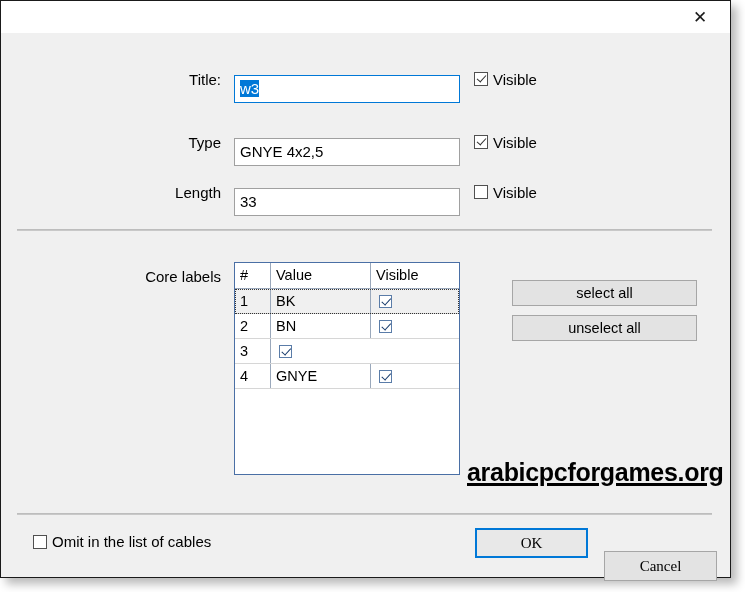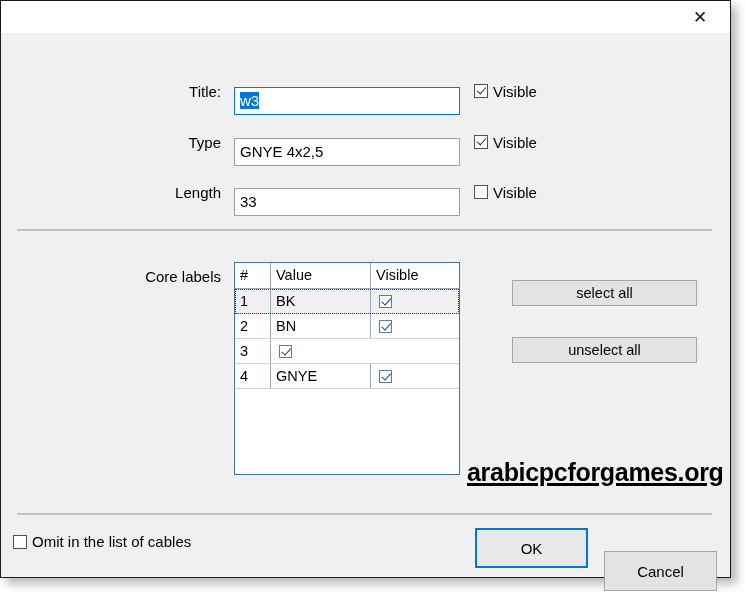--- a/index.html
+++ b/index.html
@@ -243,53 +243,54 @@
     color: #000000;
     text-decoration: underline;
     text-decoration-thickness: 3px;
     letter-spacing: -0.3px;
     white-space: nowrap;
   }
 
   
   .footer-chk {
     position: absolute;
-    left: 12px;
+    left: 32px;
     top: 500px;
   }
   .dlg-btn {
     position: absolute;
-    height: 40px;
+    height: 30px;
     box-sizing: border-box;
     background: #e3e3e3;
     border: 1px solid #a6a6a6;
     font-size: 15px;
     color: #000000;
     display: flex;
     align-items: center;
     justify-content: center;
     cursor: default;
+    font-family: Liberation Serif, serif;
   }
   .dlg-btn.default {
     border: 2px solid #0078d7;
     background: #e8e8e8;
   }
 </style>
 </head>
 <body>
 
 <div class="window">
 
   <div class="titlebar">
     <div class="close-btn">✕</div>
   </div>
 
   <div class="body-area">
 
-    <div class="row" style="top:44px;">
+    <div class="row" style="top:32px;">
       <div class="row-label">Title:</div>
       <div class="field focused"><span class="sel">w3</span></div>
       <div class="chk-wrap" style="left:473px; top:0; height:28px;">
         <span class="chk checked"></span>
         <span>Visible</span>
       </div>
     </div>
 
     <div class="row" style="top:95px;">
       <div class="row-label">Type</div>
@@ -346,21 +347,21 @@
       <div class="grid-row">
         <div class="cell c-num">4</div>
         <div class="cell c-val">GNYE</div>
         <div class="cell c-vis">
           <span class="grid-chk"></span>
         </div>
       </div>
     </div>
 
     <div class="side-btn" style="top:247px;">select all</div>
-    <div class="side-btn" style="top:304px;">unselect all</div>
+    <div class="side-btn" style="top:282px;">unselect all</div>
 
     <div class="watermark">arabicpcforgames.org</div>
 
     <div class="sep" style="top:480px;"></div>
 
     <div class="chk-wrap footer-chk">
       <span class="chk"></span>
       <span>Omit in the list of cables</span>
     </div>
 

